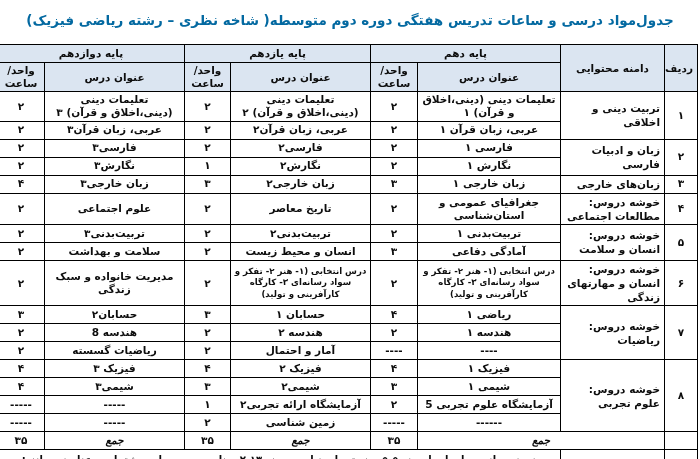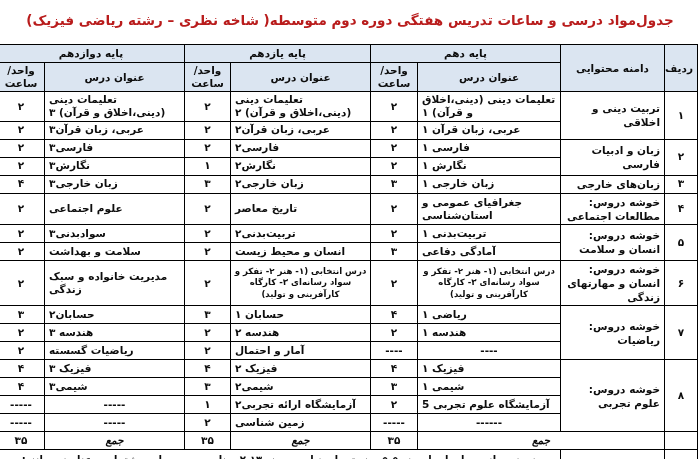--- a/index.html
+++ b/index.html
@@ -3,21 +3,21 @@
 <meta charset="utf-8">
 <style>
   html,body{margin:0;padding:0;}
   body{
     width:700px;height:459px;background:#ffffff;overflow:hidden;
     font-family:"DejaVu Sans", sans-serif;
     -webkit-font-smoothing:antialiased;
   }
   .page{direction:rtl;width:700px;}
   .title{
-    text-align:center;font-weight:bold;font-size:13.5px;color:#b91c1c;
+    text-align:center;font-weight:bold;font-size:13.5px;color:#0369a1;
     padding:12px 10px 16px 10px;letter-spacing:0;
   }
   table.sched{
     border-collapse:collapse;table-layout:fixed;
     width:696px;margin:0 2px;border:1.5px solid #000;
   }
   col.c-radif{width:33px;}
   col.c-domain{width:104px;}
   col.c-t10{width:143px;}
   col.c-u10{width:47px;}
@@ -31,21 +31,21 @@
     overflow:hidden;
   }
   th{background:#dbe5f1;text-align:center;font-size:10.5px;}
   tr{height:18px;}
   tr.hdr1{height:18px;}
   tr.hdr2{height:21px;}
   tr.h-med{height:22px;}
   tr.h-tall{height:33px;}
   tr.total-row{height:18px;}
   tr.special-row{height:40px;}
-  td.course{text-align:left;}
+  td.course{text-align:center;}
   td.unit{text-align:center;}
   td.c{text-align:center;}
   td.radif{text-align:center;}
   td.domain{text-align:right;white-space:pre-line;line-height:1.35;}
   td.small{font-size:8.6px;line-height:1.35;padding:1px 2px;text-align:center;margin-top:17px;}
   td.total-label{text-align:center;font-style:italic;}
   td.special-text{text-align:center;font-size:10px;line-height:1.6;padding:2px 14px;}
 </style>
 </head>
 <body>
@@ -144,21 +144,21 @@
     </tr>
 
     <tr>
       <td class="radif" rowspan="2">۵</td>
       <td class="domain" rowspan="2">خوشه دروس:
 انسان و سلامت</td>
       <td class="course">تربیت‌بدنی ۱</td>
       <td class="unit">۲</td>
       <td class="course">تربیت‌بدنی۲</td>
       <td class="unit">۲</td>
-      <td class="course">سواد‌بدنی۳</td>
+      <td class="course">تربیت‌بدنی۳</td>
       <td class="unit">۲</td>
     </tr>
     <tr>
       <td class="course">آمادگی دفاعی</td>
       <td class="unit">۳</td>
       <td class="course">انسان و محیط زیست</td>
       <td class="unit">۲</td>
       <td class="course">سلامت و بهداشت</td>
       <td class="unit">۲</td>
     </tr>
@@ -184,21 +184,21 @@
       <td class="course">حسابان ۱</td>
       <td class="unit">۳</td>
       <td class="course">حسابان۲</td>
       <td class="unit">۳</td>
     </tr>
     <tr>
       <td class="course">هندسه ۱</td>
       <td class="unit">۲</td>
       <td class="course">هندسه ۲</td>
       <td class="unit">۲</td>
-      <td class="course">هندسه ۳</td>
+      <td class="course">هندسه 8</td>
       <td class="unit">۲</td>
     </tr>
     <tr>
       <td class="course c">----</td>
       <td class="unit">----</td>
       <td class="course">آمار و احتمال</td>
       <td class="unit">۲</td>
       <td class="course">ریاضیات گسسته</td>
       <td class="unit">۲</td>
     </tr>

